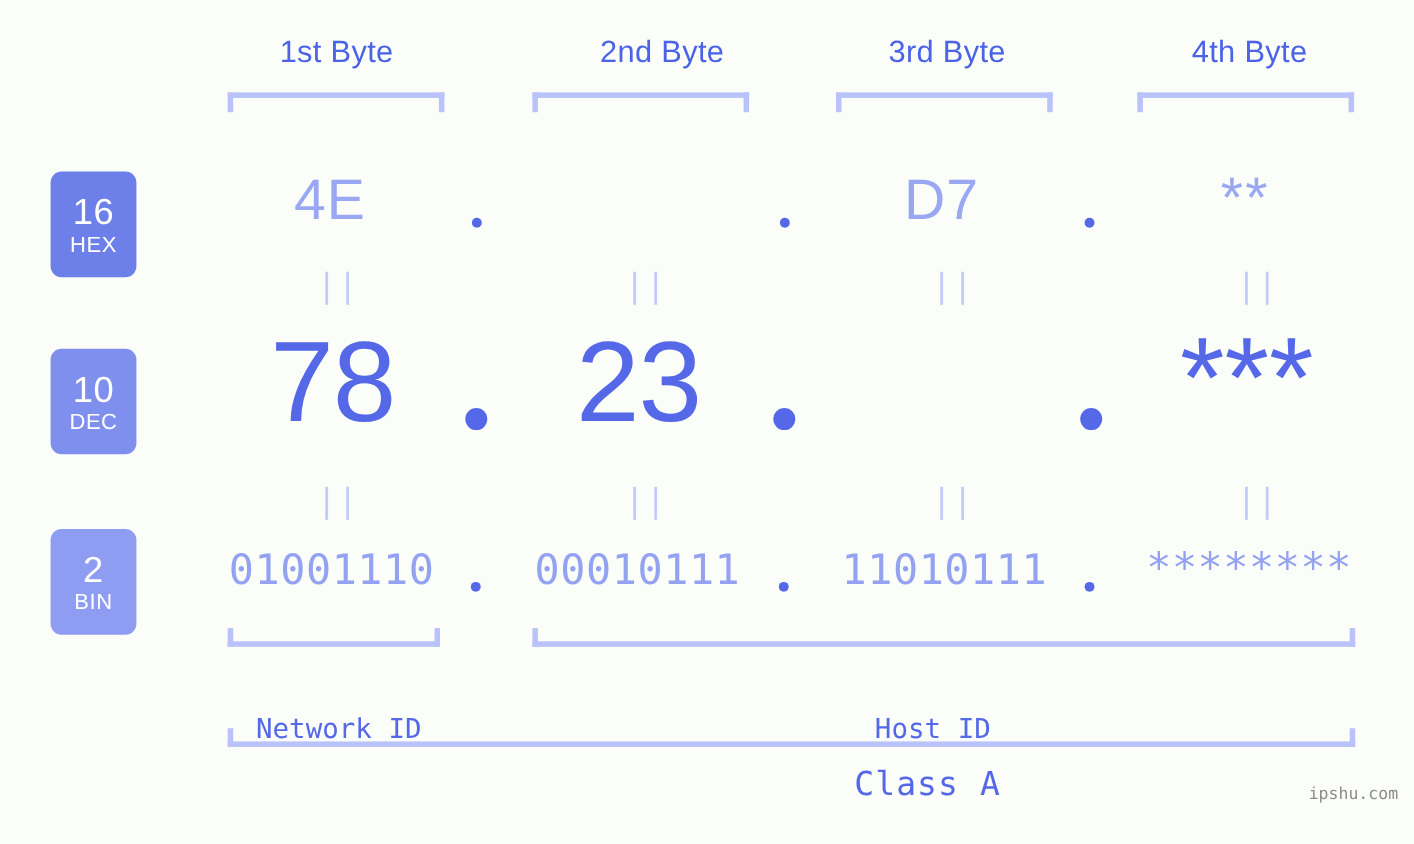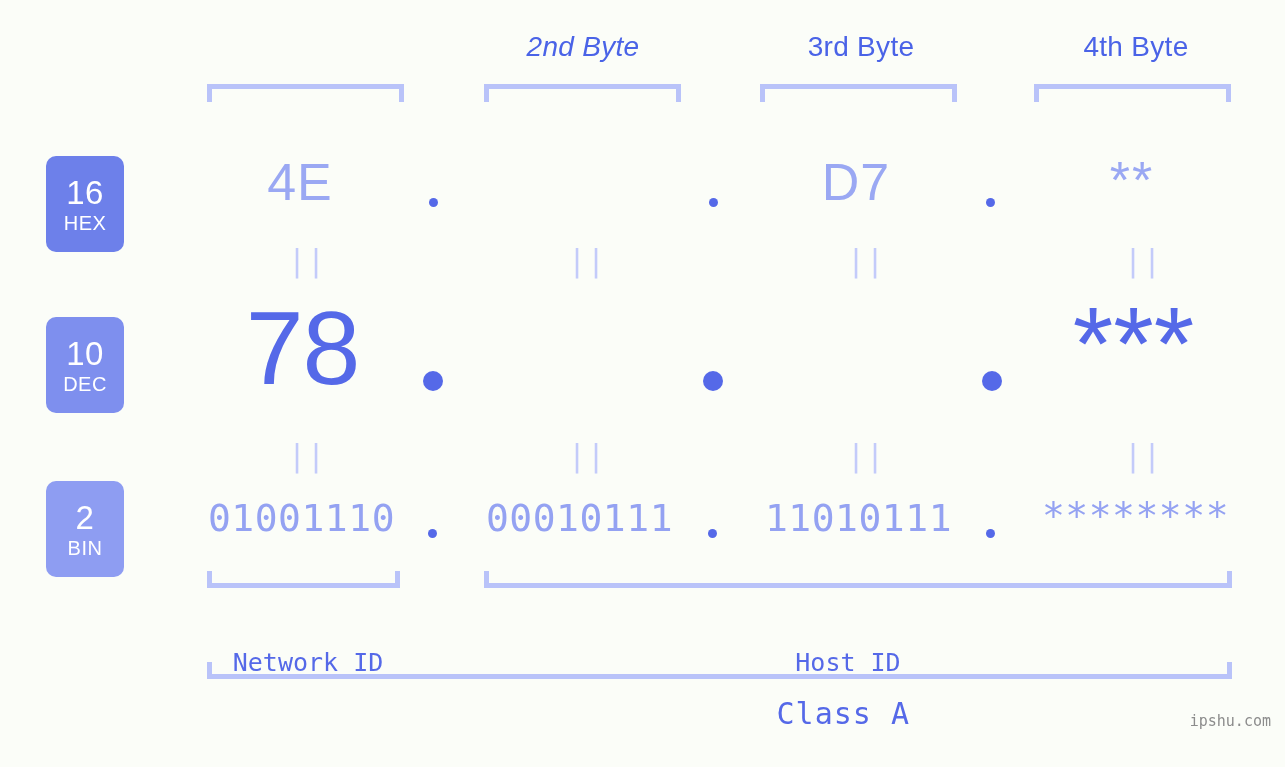--- a/index.html
+++ b/index.html
@@ -195,21 +195,22 @@
     color: #8c8c8c;
     font-family: "DejaVu Sans Mono", monospace;
     white-space: nowrap;
   }
 </style>
 </head>
 <body>
 
 <div id="stage">
 
-  <div class="byte-label" style="left:477px;width:212px;font-style:italic;">2nd Byte</div>
+  <div class="byte-label" style="left:200px;width:212px;">1st Byte</div>
+  <div class="byte-label" style="left:496px;width:212px;">2nd Byte</div>
   <div class="byte-label" style="left:755px;width:212px;">3rd Byte</div>
   <div class="byte-label" style="left:1030px;width:212px;">4th Byte</div>
 
   <div class="bracket-down" style="left:207px;top:84px;width:197px;"></div>
   <div class="bracket-down" style="left:484px;top:84px;width:197px;"></div>
   <div class="bracket-down" style="left:760px;top:84px;width:197px;"></div>
   <div class="bracket-down" style="left:1034px;top:84px;width:197px;"></div>
 
   <div class="badge badge-hex">
     <span class="num">16</span>
@@ -231,20 +232,21 @@
   <div class="dot dot-hex" style="left:986px;"></div>
   <div class="hex-star" style="left:1032px;width:200px;">**</div>
 
   <div class="eq eq-top" style="left:288px;">||</div>
   <div class="eq eq-top" style="left:568px;">||</div>
   <div class="eq eq-top" style="left:847px;">||</div>
   <div class="eq eq-top" style="left:1124px;">||</div>
 
   <div class="dec-val" style="left:200px;width:205px;">78</div>
   <div class="dot dot-dec" style="left:423px;"></div>
+  <div class="dec-val" style="left:478px;width:205px;">23</div>
   <div class="dot dot-dec" style="left:703px;"></div>
   <div class="dot dot-dec" style="left:982px;"></div>
   <div class="dec-star" style="left:1030px;width:207px;">***</div>
 
   <div class="eq eq-bot" style="left:288px;">||</div>
   <div class="eq eq-bot" style="left:568px;">||</div>
   <div class="eq eq-bot" style="left:847px;">||</div>
   <div class="eq eq-bot" style="left:1124px;">||</div>
 
   <div class="bin-val" style="left:200px;width:203px;">01001110</div>

